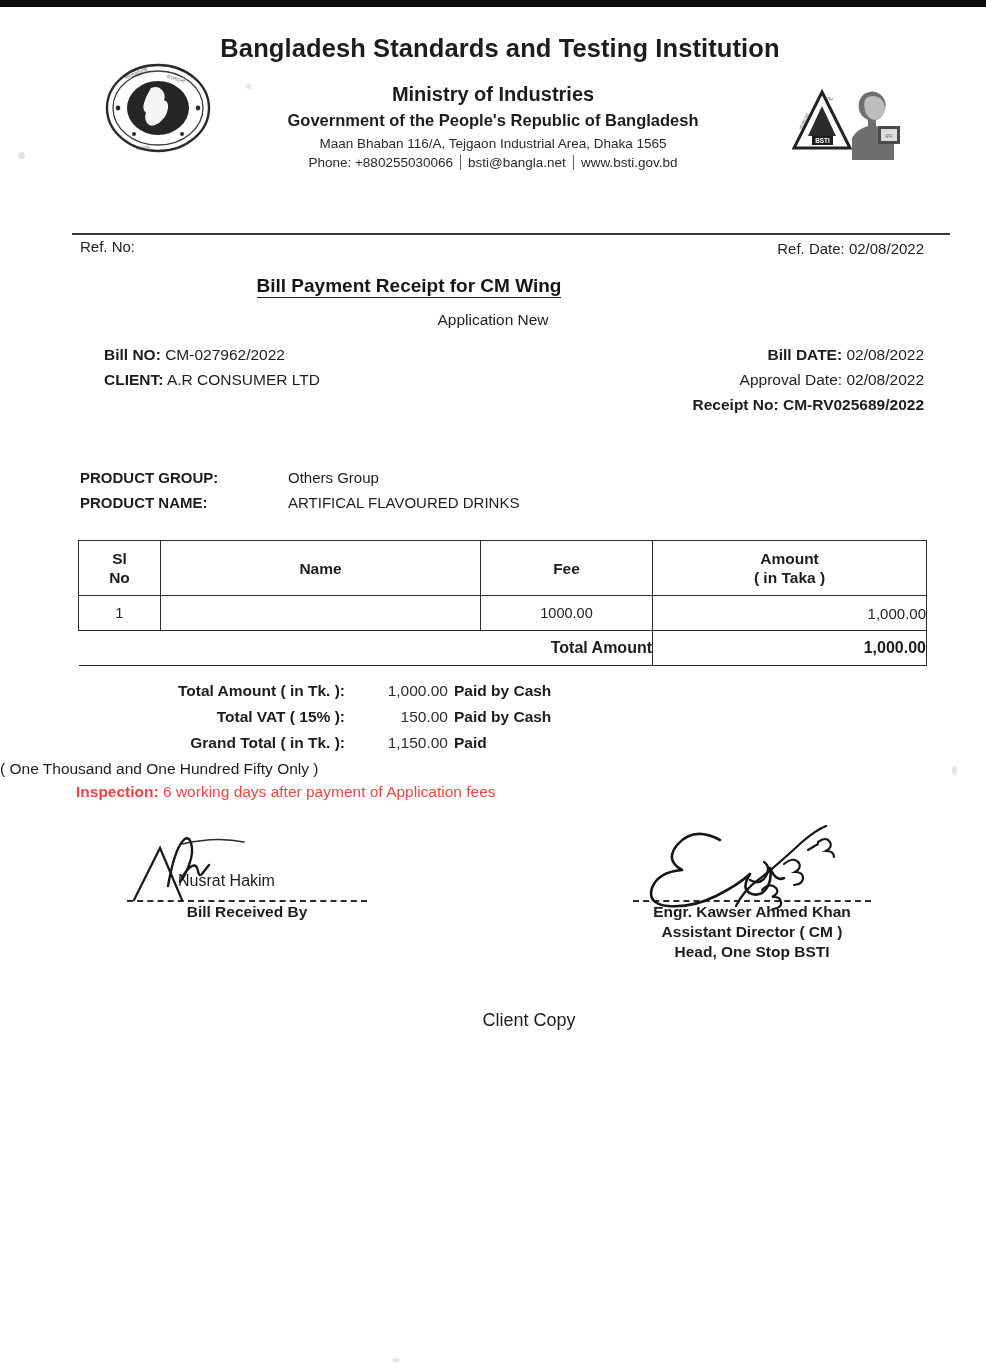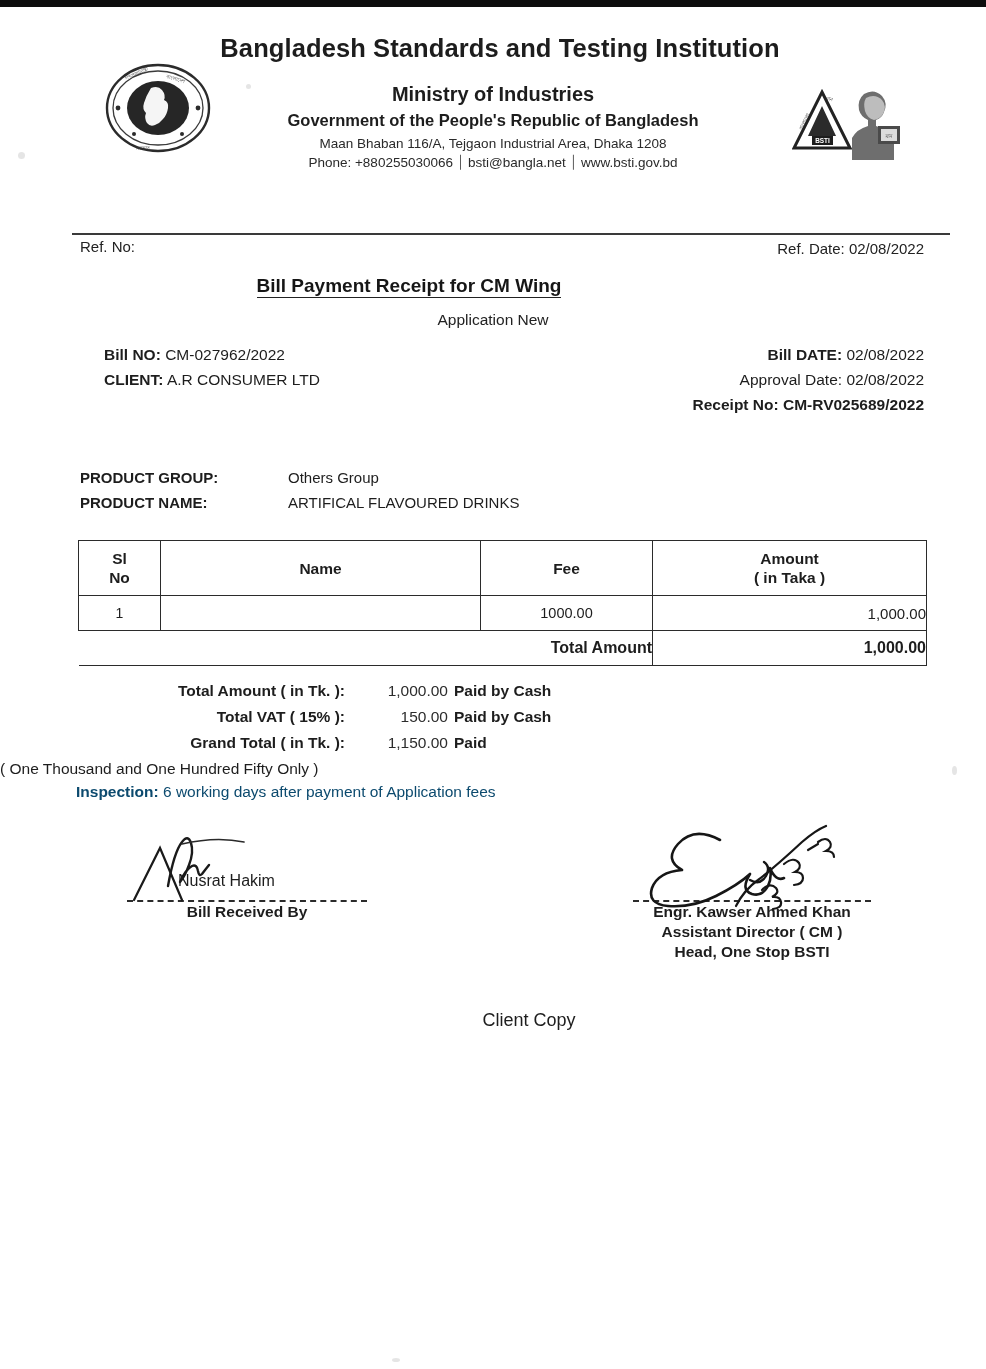--- a/index.html
+++ b/index.html
@@ -268,21 +268,21 @@
   }
   .sum-note { font-weight: bold; }
   .sum-words {
     font-weight: normal;
     color: #1d1d1d;
   }
   .inspection {
     position: absolute;
     left: 76px; top: 783px;
     font-size: 15.5px;
-    color: #0c4a6e;
+    color: #ef4444;
   }
   .inspection .ins-lbl { font-weight: bold; }
 
   
   .sig-left {
     position: absolute;
     left: 122px; top: 828px;
     width: 250px;
     text-align: center;
   }
@@ -360,21 +360,21 @@
           <text x="62" y="16" transform="rotate(16 62 16)">বাংলাদেশ</text>
           <text x="32" y="88">সরকার</text>
         </g>
       </svg>
     </div>
 
     <div class="header-text">
       <div class="org-title">Bangladesh Standards and Testing Institution</div>
       <div class="ministry">Ministry of Industries</div>
       <div class="govt-line">Government of the People's Republic of Bangladesh</div>
-      <div class="addr-line">Maan Bhaban 116/A, Tejgaon Industrial Area, Dhaka 1208</div>
+      <div class="addr-line">Maan Bhaban 116/A, Tejgaon Industrial Area, Dhaka 1565</div>
       <div class="contact-line">Phone: +880255030066 ⏐ bsti@bangla.net ⏐ www.bsti.gov.bd</div>
     </div>
 
     <div class="bsti-mark">
       <svg viewBox="0 0 112 76" width="112" height="76">
 
         <polygon points="30,6 58,62 2,62" fill="none" stroke="#222" stroke-width="3"></polygon>
         <polygon points="30,20 44,50 16,50" fill="#2b2b2b"></polygon>
         <rect x="20" y="50" width="21" height="9" fill="#1d1d1d"></rect>
         <text x="30.5" y="57.4" font-size="6.4" fill="#fff" text-anchor="middle" font-family="'Liberation Sans', sans-serif" font-weight="bold">BSTI</text>

